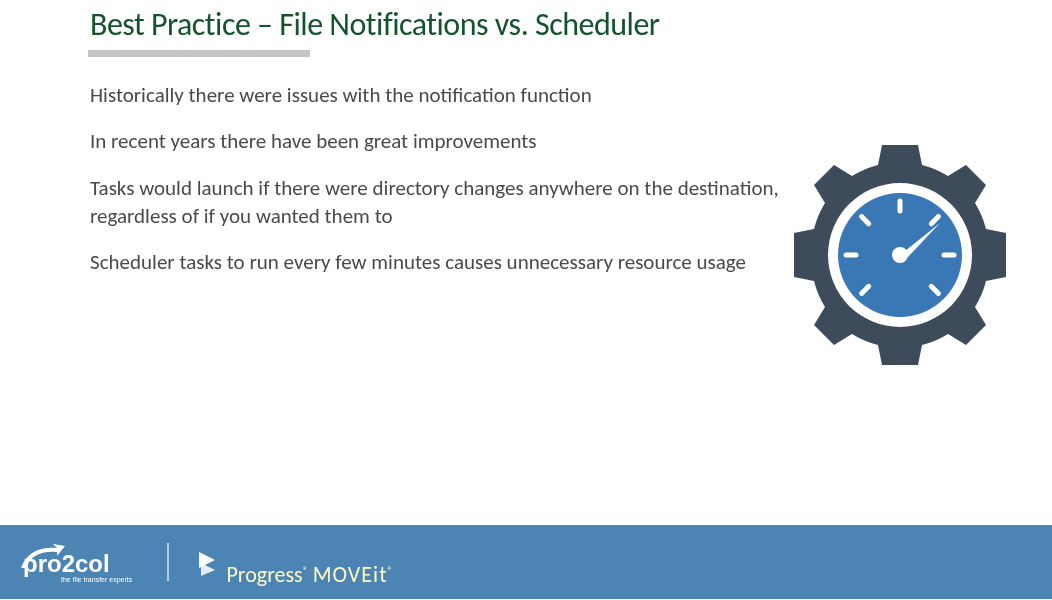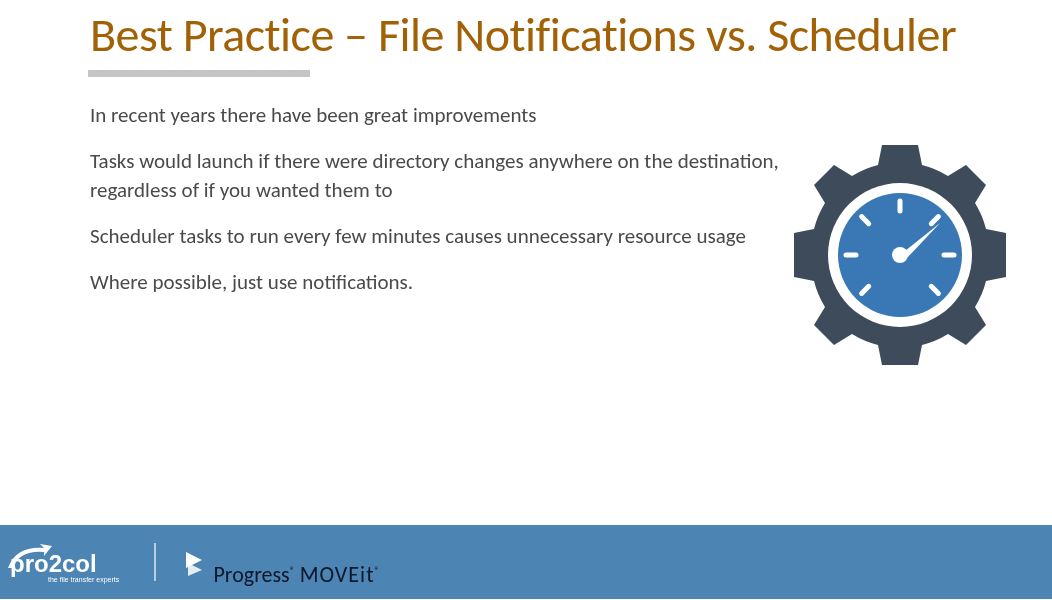--- a/index.html
+++ b/index.html
@@ -15,23 +15,23 @@
   .slide {
     position: relative;
     width: 1052px;
     height: 600px;
     box-sizing: border-box;
   }
   .title-area {
     padding: 5px 0 0 90px;
   }
   .title {
-    font-size: 48px;
+    font-size: 32px;
     font-weight: 400;
-    color: #a16207;
+    color: #14532d;
     margin: 0 4px 6px 0;
     letter-spacing: -0.5px;
   }
   .underline {
     width: 222px;
     height: 7px;
     background: #c5c5c5;
     margin: 0 0 24px -2px;
   }
   .content {
@@ -53,21 +53,21 @@
   }
   .footer {
     position: absolute;
     left: 0;
     bottom: 1px;
     width: 100%;
     height: 74px;
     background: #4c84b3;
     display: flex;
     align-items: center;
-    padding-left: 4px;
+    padding-left: 17px;
     box-sizing: border-box;
   }
   .footer-logo1 {
     display: flex;
     align-items: center;
     color: #fff;
   }
   .divider {
     width: 1.5px;
     height: 38px;
@@ -76,44 +76,44 @@
     margin: 0 24px 0 18px;
   }
   .footer-logo2 {
     display: flex;
     align-items: center;
     color: #fff;
   }
   .progress-text {
     font-size: 22px;
     font-weight: 400;
-    color: #0f172a;
+    color: #fef9c3;
     letter-spacing: 0;
     margin-top: 24px;
   }
   .progress-text .moveit {
     font-weight: 300;
     letter-spacing: 1px;
   }
 </style>
 </head>
 <body>
 
 <div class="slide">
 
   <div class="title-area">
     <h1 class="title">Best Practice – File Notifications vs. Scheduler</h1>
     <div class="underline"></div>
   </div>
 
   <div class="content">
+    <div class="bullet">Historically there were issues with the notification function</div>
     <div class="bullet">In recent years there have been great improvements</div>
     <div class="bullet">Tasks would launch if there were directory changes anywhere on the destination, regardless of if you wanted them to</div>
     <div class="bullet">Scheduler tasks to run every few minutes causes unnecessary resource usage</div>
-    <div class="bullet">Where possible, just use notifications.</div>
   </div>
 
   <div class="graphic">
     <svg viewBox="0 0 220 220" width="220" height="220">
 
       <g fill="#3d4b5a">
         <path d="
           M110 0
           L128 0
           L132 20

